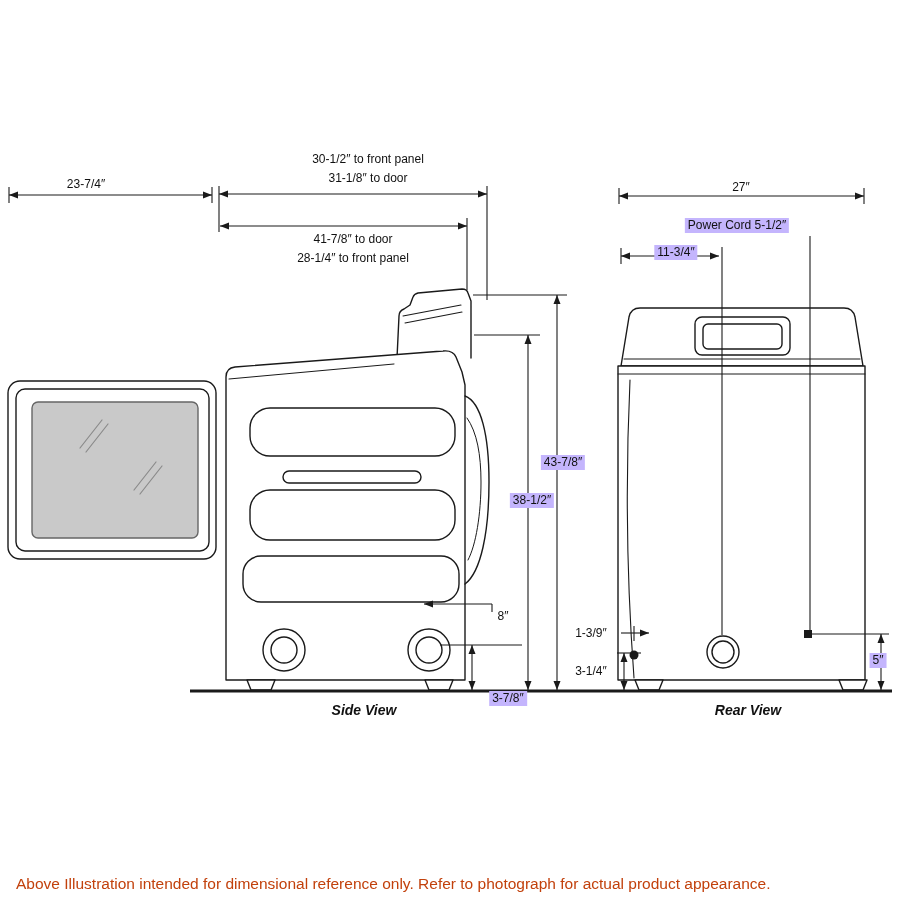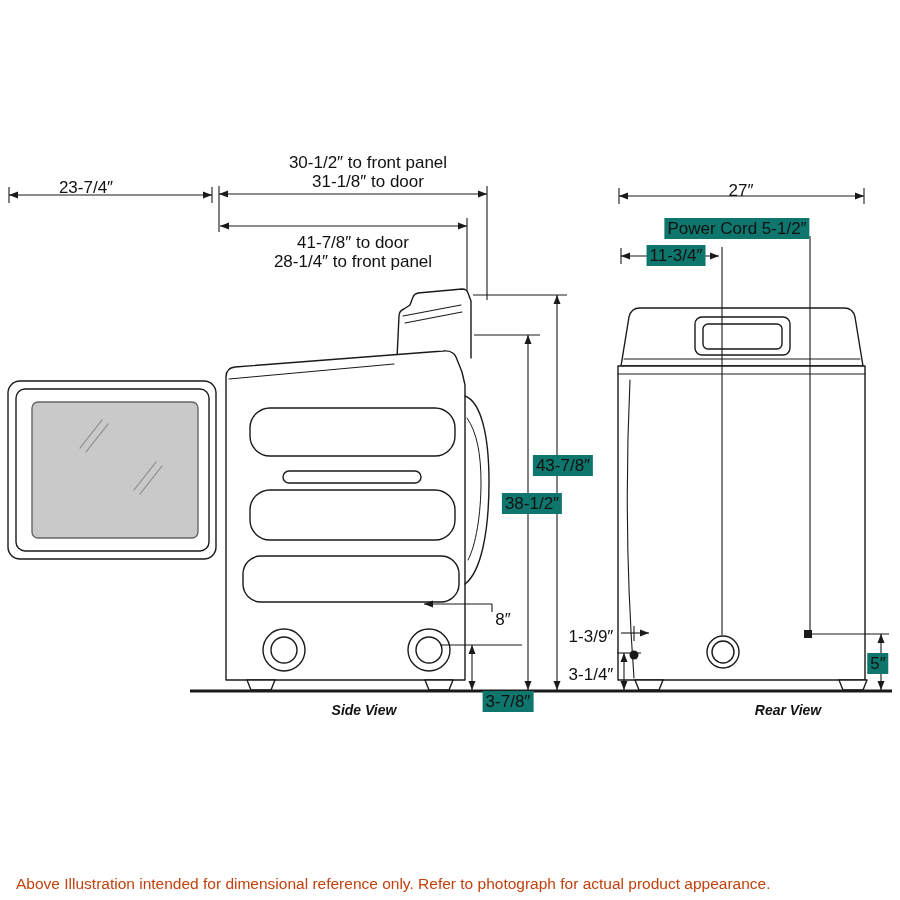--- a/index.html
+++ b/index.html
@@ -1,21 +1,21 @@
 <!DOCTYPE html>
 <html><head>
 <meta charset="utf-8">
 <style>
   html,body{margin:0;padding:0;background:#fff;}
   #stage{position:relative;width:900px;height:900px;background:#fff;overflow:hidden;
          font-family:"Liberation Sans", sans-serif;color:#111;}
   #drawing{position:absolute;left:0;top:0;}
-  .lbl{position:absolute;transform:translateX(-50%);font-size:17px;line-height:1.25;
+  .lbl{position:absolute;transform:translateX(-50%);font-size:12px;line-height:1.25;
        white-space:nowrap;color:#111;text-align:center;}
-  .bg{background:#0f766e;padding:0 3px;}
+  .bg{background:#c4b5fd;padding:0 3px;}
   .bold{font-weight:bold;font-size:14px;font-style:italic;}
   .footer{position:absolute;left:16px;top:874px;transform:none;font-size:15.5px;color:#c2410c;
           white-space:nowrap;}
 </style>
 </head>
 <body>
 
 <div id="stage">
 
   <svg id="drawing" width="900" height="900" viewBox="0 0 900 900">
@@ -133,16 +133,16 @@
   <div class="lbl" style="left:503px;top:609px">8″</div>
   <div class="lbl bg" style="left:508px;top:691px">3-7/8″</div>
   <div class="lbl" style="left:741px;top:180px">27″</div>
   <div class="lbl bg" style="left:737px;top:218px">Power Cord 5-1/2″</div>
   <div class="lbl bg" style="left:676px;top:245px">11-3/4″</div>
   <div class="lbl" style="left:591px;top:626px">1-3/9″</div>
   <div class="lbl" style="left:591px;top:664px">3-1/4″</div>
   <div class="lbl bg" style="left:878px;top:653px">5″</div>
 
   <div class="lbl bold" style="left:364px;top:702px">Side View</div>
-  <div class="lbl bold" style="left:788px;top:702px">Rear View</div>
+  <div class="lbl bold" style="left:748px;top:702px">Rear View</div>
 
   <div class="lbl footer">Above Illustration intended for dimensional reference only. Refer to photograph for actual product appearance.</div>
 </div>
 
 </body></html>

